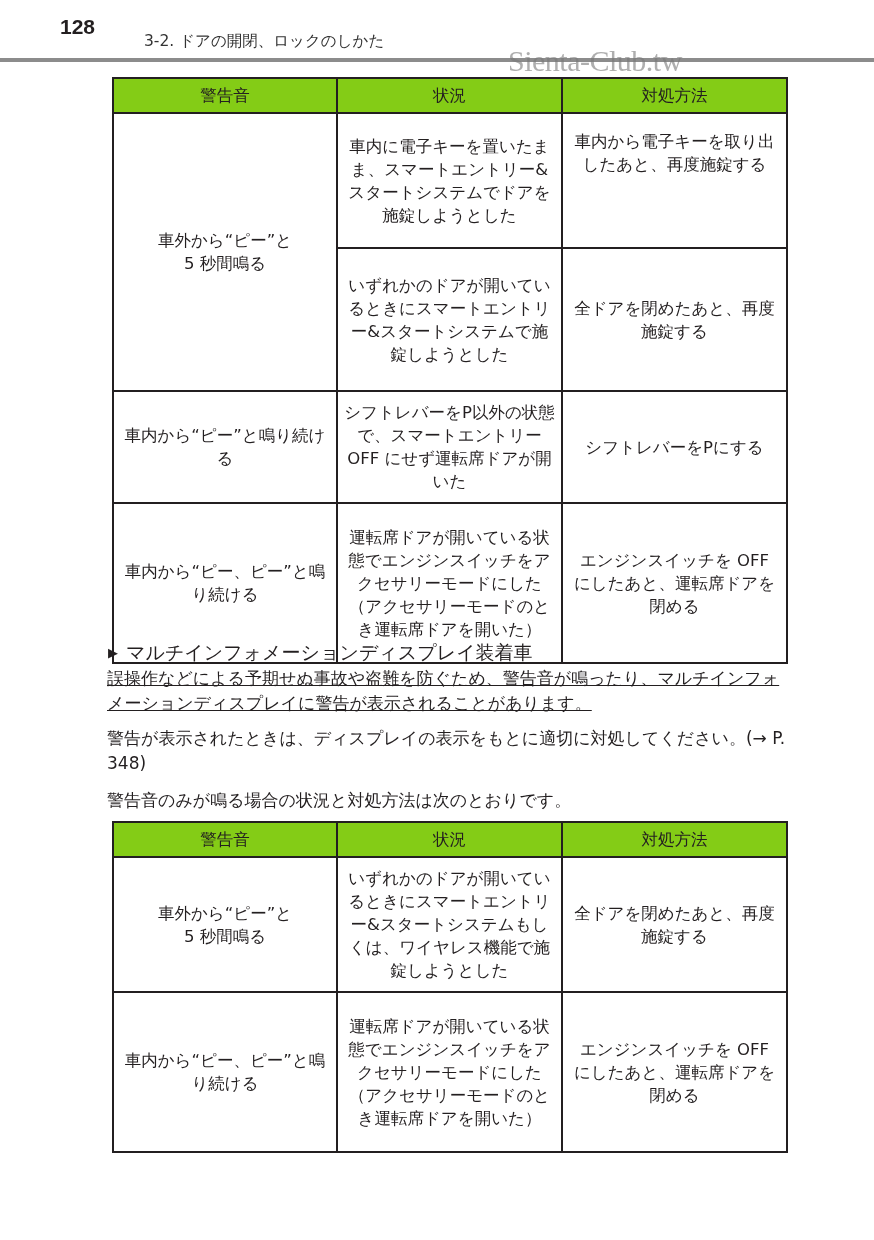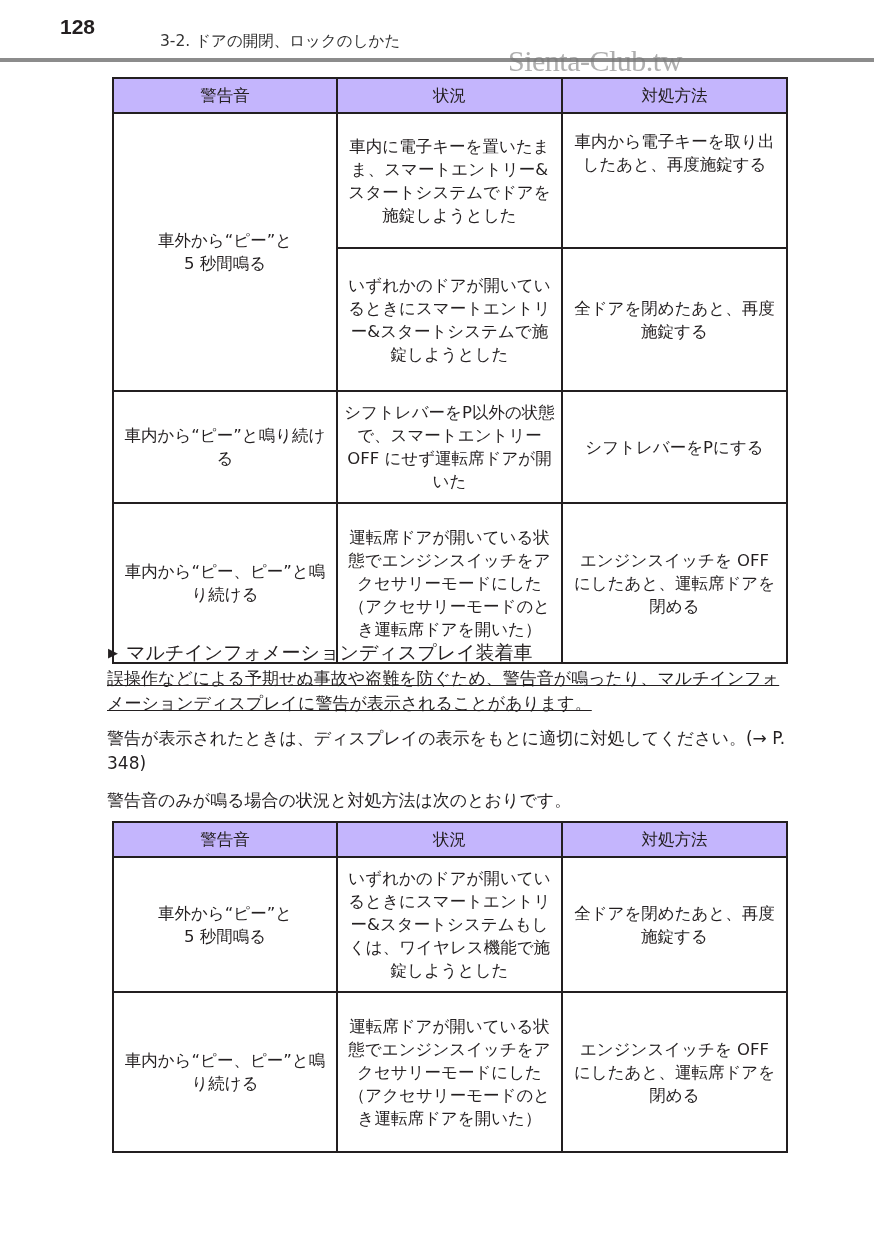--- a/index.html
+++ b/index.html
@@ -7,21 +7,21 @@
       width: 874px; height: 1240px; position: relative; overflow: hidden;
       font-family: "DejaVu Sans", "Liberation Sans", sans-serif;
       color: #231f20;
     }
     .page-number {
       position: absolute; left: 60px; top: 15px;
       font-size: 21px; font-weight: bold; letter-spacing: 0px;
       font-family: "Liberation Sans", sans-serif;
     }
     .section-title {
-      position: absolute; left: 160px; top: 31px;
+      position: absolute; left: 144px; top: 31px;
       font-size: 15.5px; color: #333;
     }
     .header-rule {
       position: absolute; left: 0; top: 58px; width: 874px; height: 4px;
       background: #8c8c8c;
     }
     .watermark {
       position: absolute; left: 508px; top: 46px;
       font-family: "Liberation Serif", "DejaVu Serif", serif;
       font-size: 30px; color: rgba(120,120,120,0.6);
@@ -33,21 +33,21 @@
       width: 674px; border-collapse: collapse; table-layout: fixed;
       font-size: 16.5px; line-height: 23px;
     }
     table.warn col.c1 { width: 224px; }
     table.warn col.c2 { width: 225px; }
     table.warn col.c3 { width: 225px; }
     table.warn th, table.warn td {
       border: 2px solid #231f20; vertical-align: middle;
     }
     table.warn th {
-      background: #c4b5fd; font-weight: normal; text-align: center;
+      background: #84cc16; font-weight: normal; text-align: center;
       height: 33px; padding: 0; font-size: 16.5px;
     }
     table.warn td { padding: 3px 6px 3px 6px; text-align: center; }
     table.warn td.mid { border-left-width: 1px; border-right-width: 1px; }
     #t1 { top: 77px; }
     #t2 { top: 821px; }
     .section-head {
       position: absolute; left: 108px; top: 640px;
       font-size: 19px; color: #231f20;
     }

